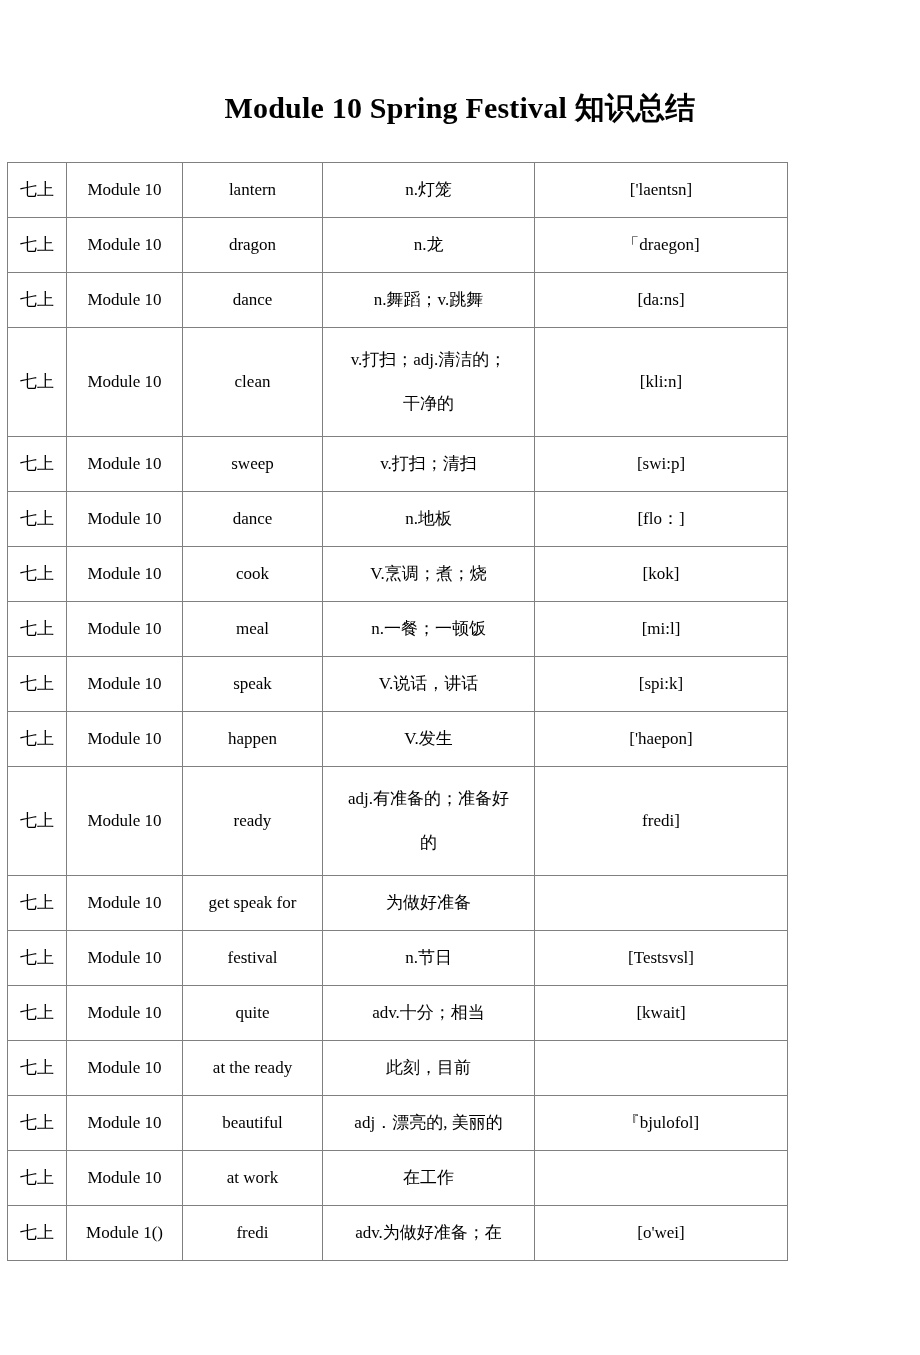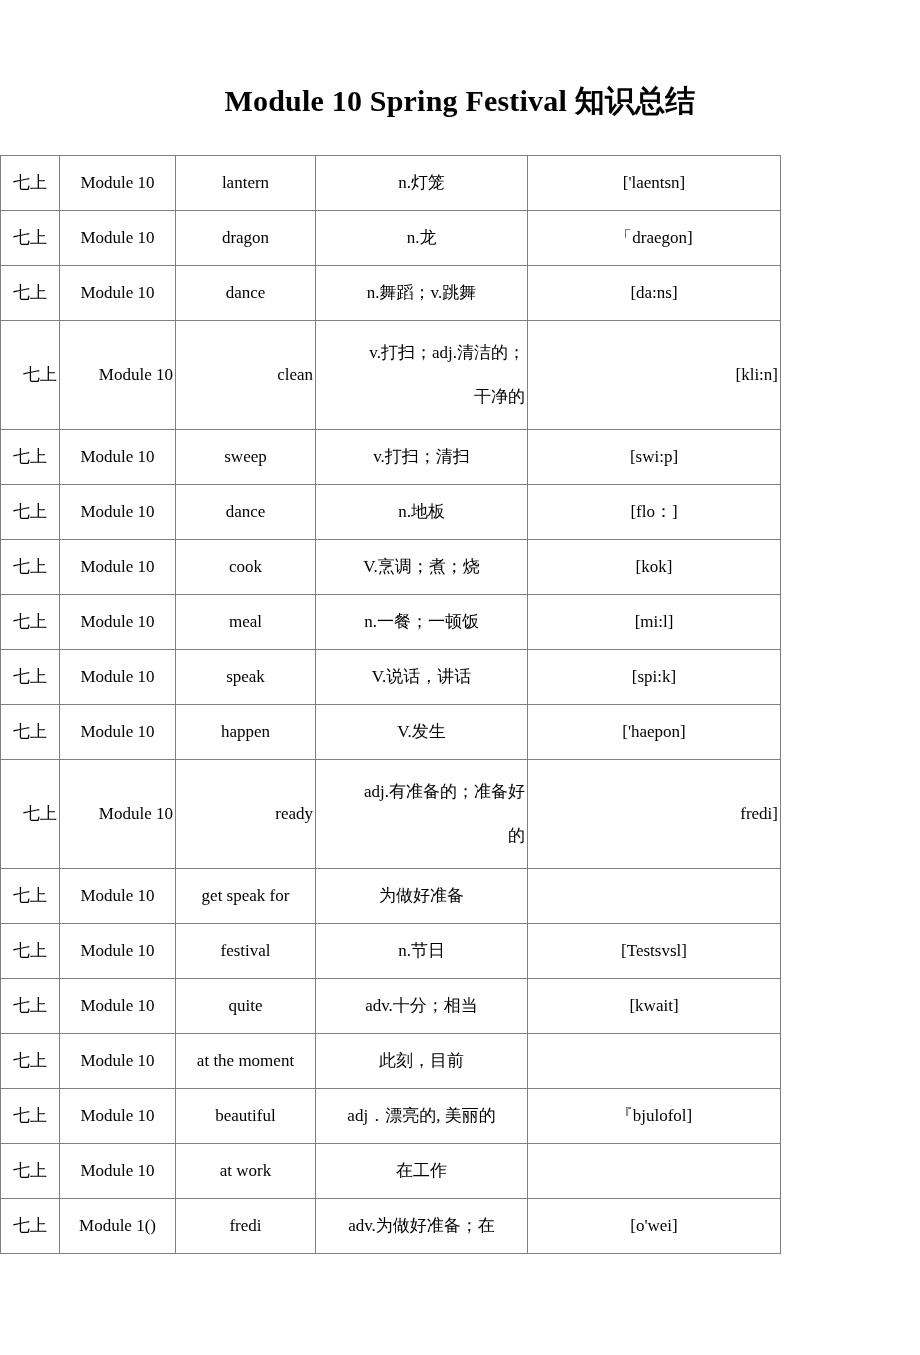--- a/index.html
+++ b/index.html
@@ -12,21 +12,21 @@
     height: 1355px;
     font-family: "Liberation Serif", "DejaVu Serif", serif;
     color: #000000;
     position: relative;
     overflow: hidden;
   }
   .page {
     width: 920px;
     height: 1355px;
     box-sizing: border-box;
-    padding: 0;
+    padding: 7px;
     position: relative;
   }
   .doc-title {
     text-align: center;
     font-family: "Liberation Serif", "DejaVu Serif", serif;
     font-weight: bold;
     font-size: 30px;
     letter-spacing: 0.2px;
     margin: 0;
     padding-top: 83px;
@@ -54,21 +54,21 @@
     font-family: "Liberation Serif", "DejaVu Serif", serif;
     white-space: pre-line;
   }
   col.c-grade  { width: 59px; }
   col.c-module { width: 116px; }
   col.c-word   { width: 140px; }
   col.c-mean   { width: 212px; }
   col.c-phon   { width: 253px; }
 
   tr.row-normal td { height: 54px; }
-  tr.row-tall td   { height: 108px; text-align: right; }
+  tr.row-tall td   { height: 108px; }
 
   td.cell-grade  { font-size: 17px; }
   td.cell-module { font-size: 17px; }
   td.cell-word   { font-size: 17px; }
   td.cell-mean   { font-size: 17px; }
   td.cell-phon   { font-size: 17px; }
 
   tr.row-tall td.cell-mean {
     line-height: 2.6;
   }
@@ -186,21 +186,21 @@
           <tr class="row-normal">
             <td class="cell-grade">七上</td>
             <td class="cell-module">Module 10</td>
             <td class="cell-word">quite</td>
             <td class="cell-mean">adv.十分；相当</td>
             <td class="cell-phon">[kwait]</td>
           </tr>
           <tr class="row-normal">
             <td class="cell-grade">七上</td>
             <td class="cell-module">Module 10</td>
-            <td class="cell-word">at the moment</td>
+            <td class="cell-word">at the ready</td>
             <td class="cell-mean">此刻，目前</td>
             <td class="cell-phon"></td>
           </tr>
           <tr class="row-normal">
             <td class="cell-grade">七上</td>
             <td class="cell-module">Module 10</td>
             <td class="cell-word">beautiful</td>
             <td class="cell-mean">adj．漂亮的, 美丽的</td>
             <td class="cell-phon">『bjulofol]</td>
           </tr>

